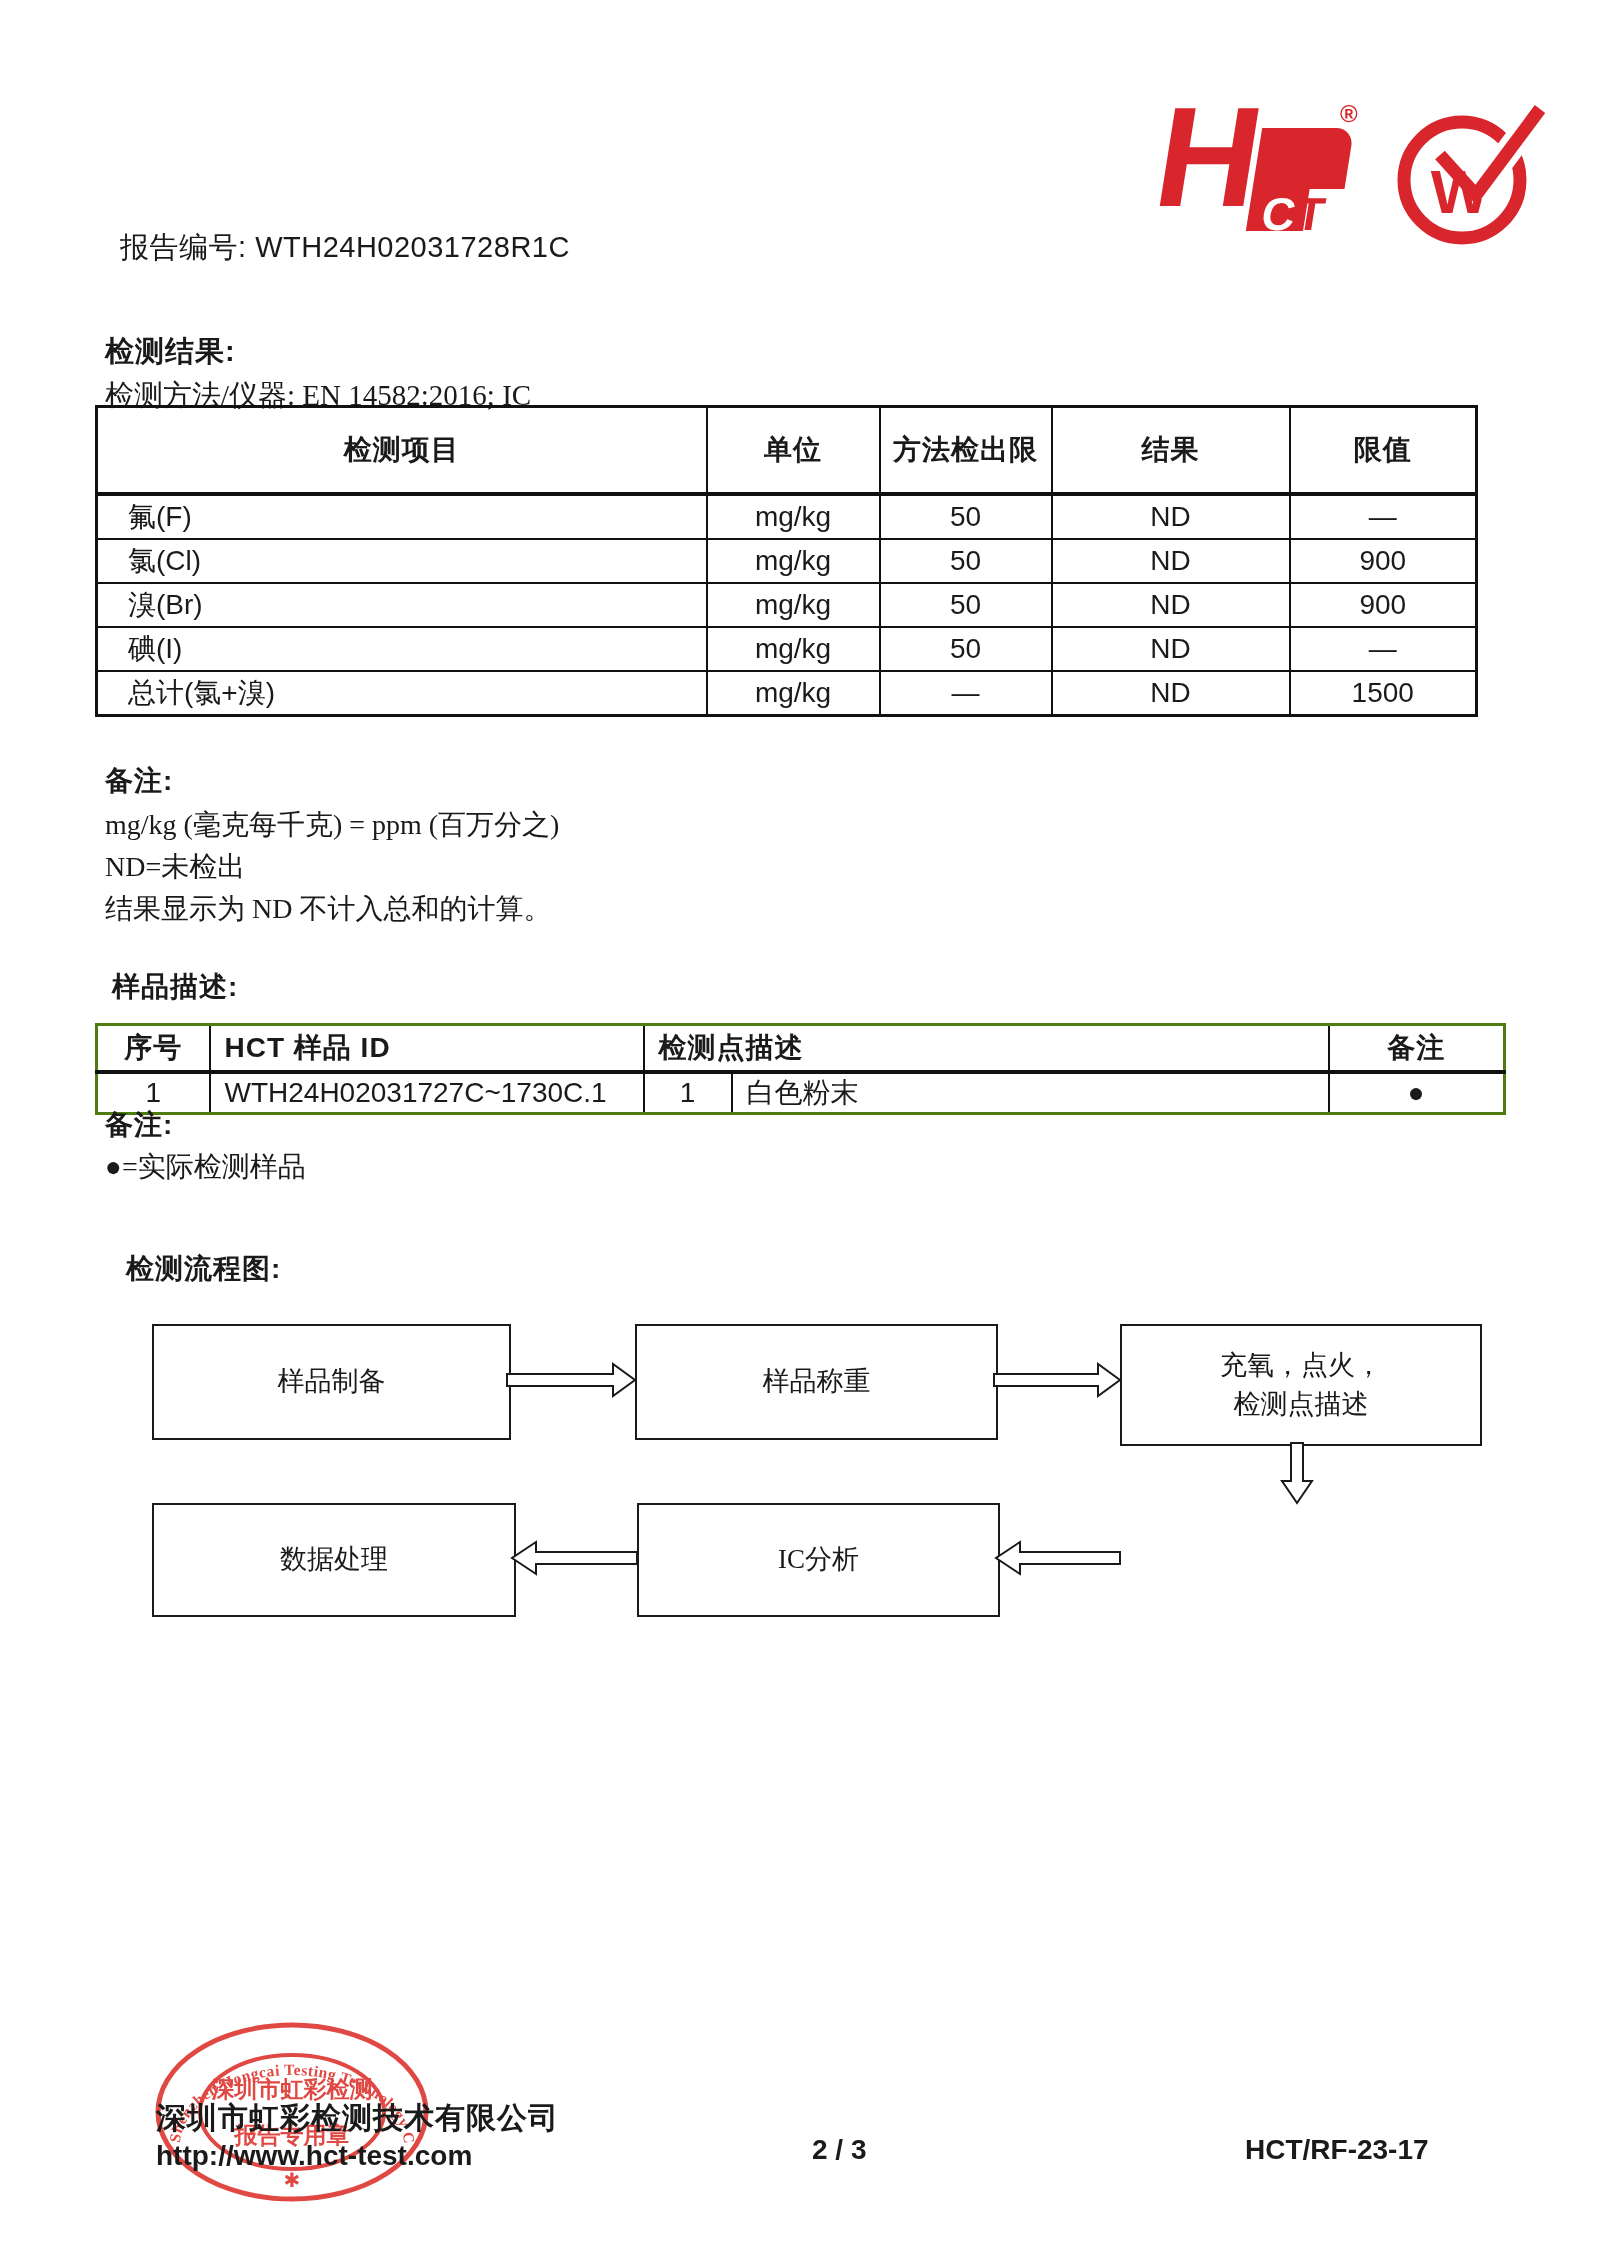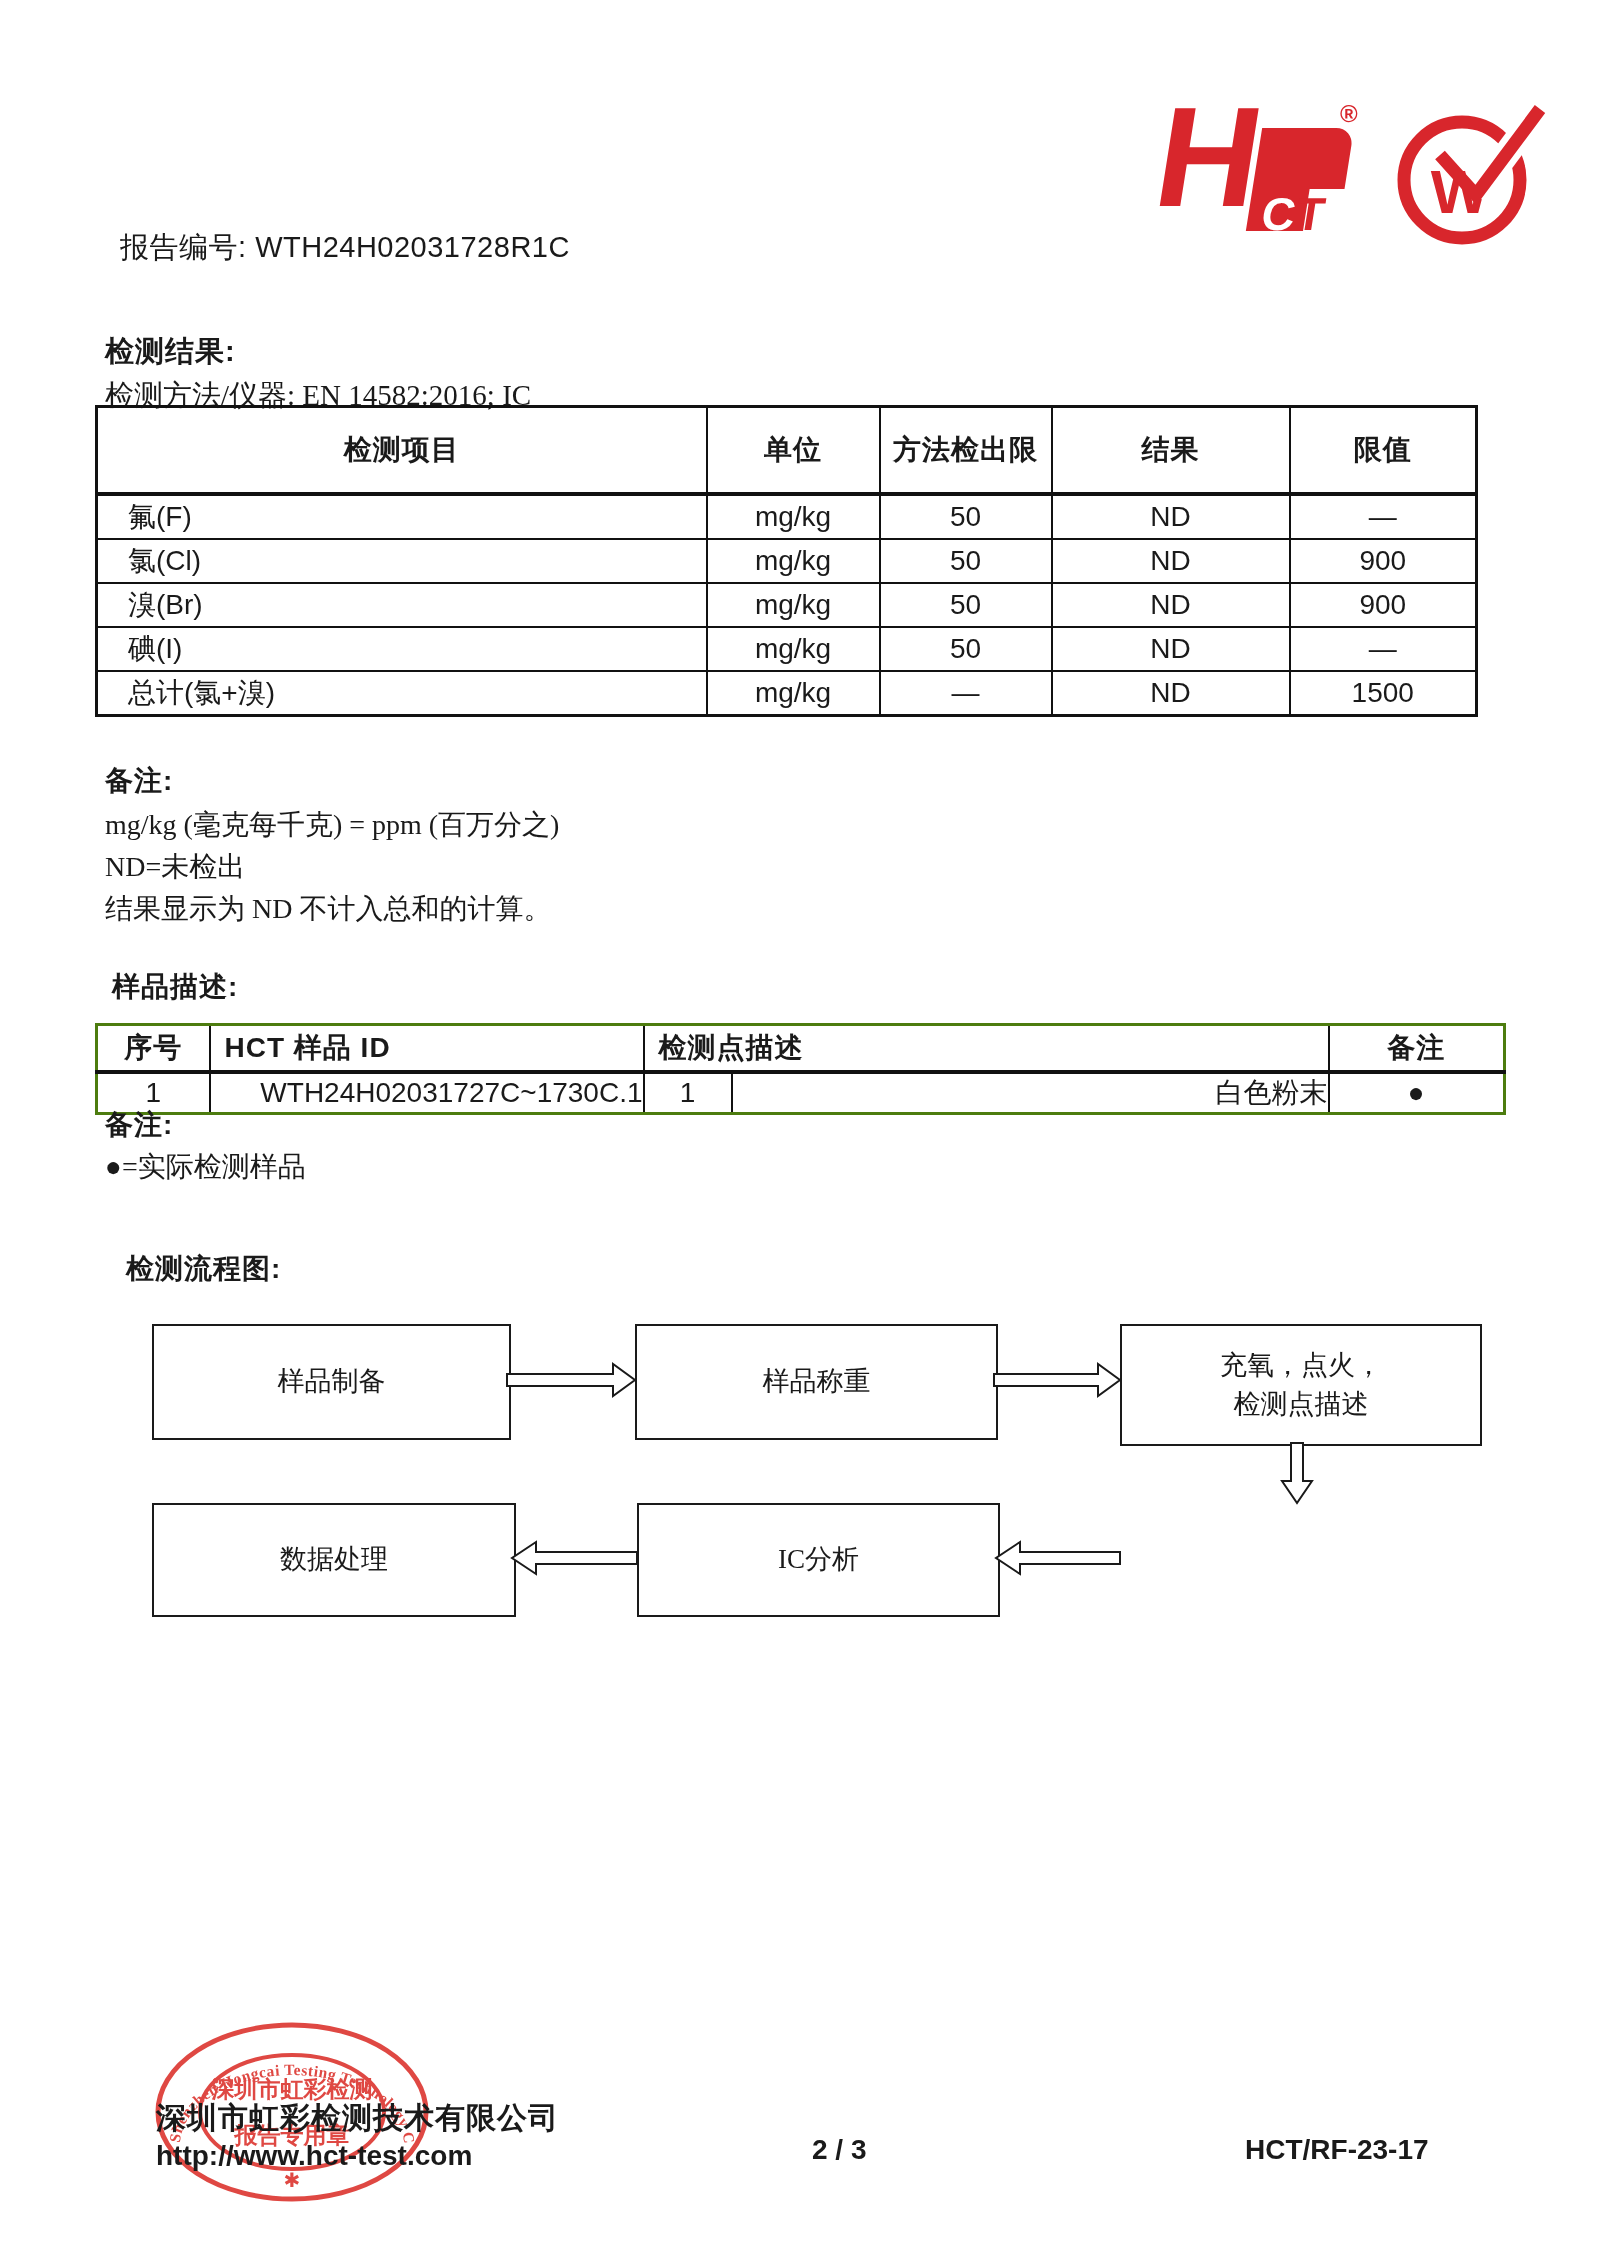--- a/index.html
+++ b/index.html
@@ -41,21 +41,21 @@
   .rtable .c1{text-align:left;padding-left:30px;}
 
   
   .stable{position:absolute;left:95px;top:1008px;border-collapse:collapse;table-layout:fixed;
           width:1408px;border:3px solid #4d7c0f;margin-top:15px;}
   .stable th,.stable td{border:2px solid #111;font-size:28px;padding:0;overflow:hidden;white-space:nowrap;}
   .stable thead th{height:44px;border-bottom:4px solid #111;font-weight:bold;text-align:left;
           padding-left:14px;letter-spacing:1px;}
   .stable thead th.center{text-align:center;padding-left:0;}
   .stable td{height:38px;text-align:center;}
-  .stable td.left{text-align:right;padding-left:14px;}
+  .stable td.left{text-align:left;padding-left:14px;}
 
   
   .flow-box{position:absolute;border:2px solid #1a1a1a;background:#fff;display:flex;
             flex-direction:column;align-items:center;justify-content:center;
             font-family:"Liberation Serif",serif;font-size:27px;line-height:1.45;text-align:center;}
   .flow-svg{position:absolute;left:0;top:1300px;pointer-events:none;}
 
   
   .seal-svg{position:absolute;left:146px;top:2015px;opacity:.93;z-index:1;}
   .footer-company{left:156px;top:2098px;font-size:30px;font-weight:bold;z-index:2;letter-spacing:1px;}

